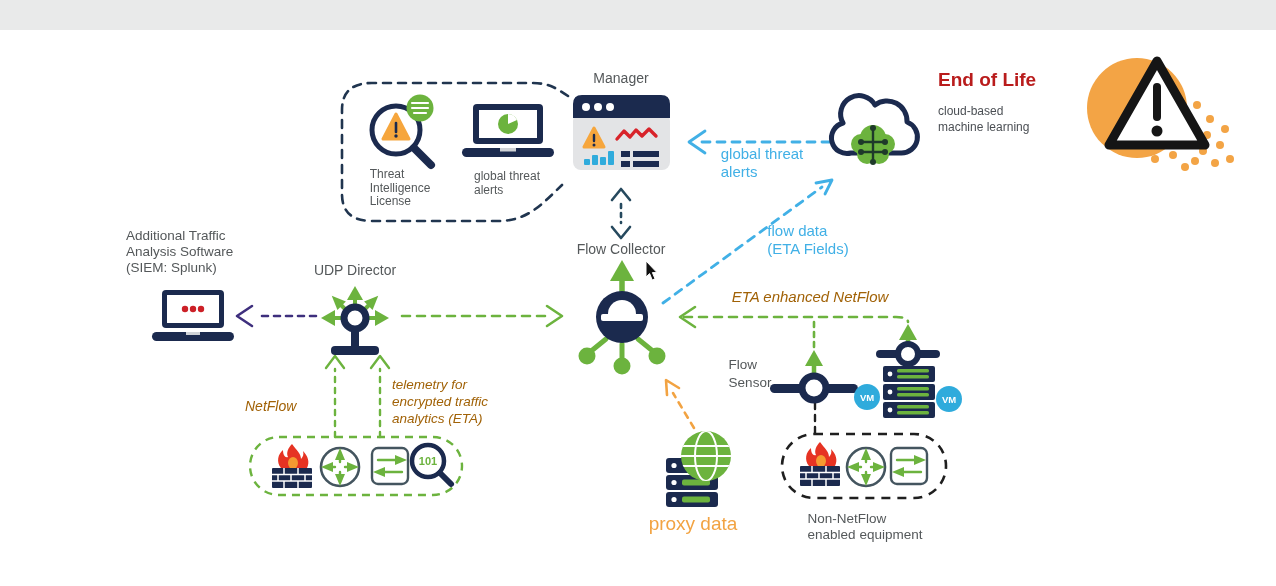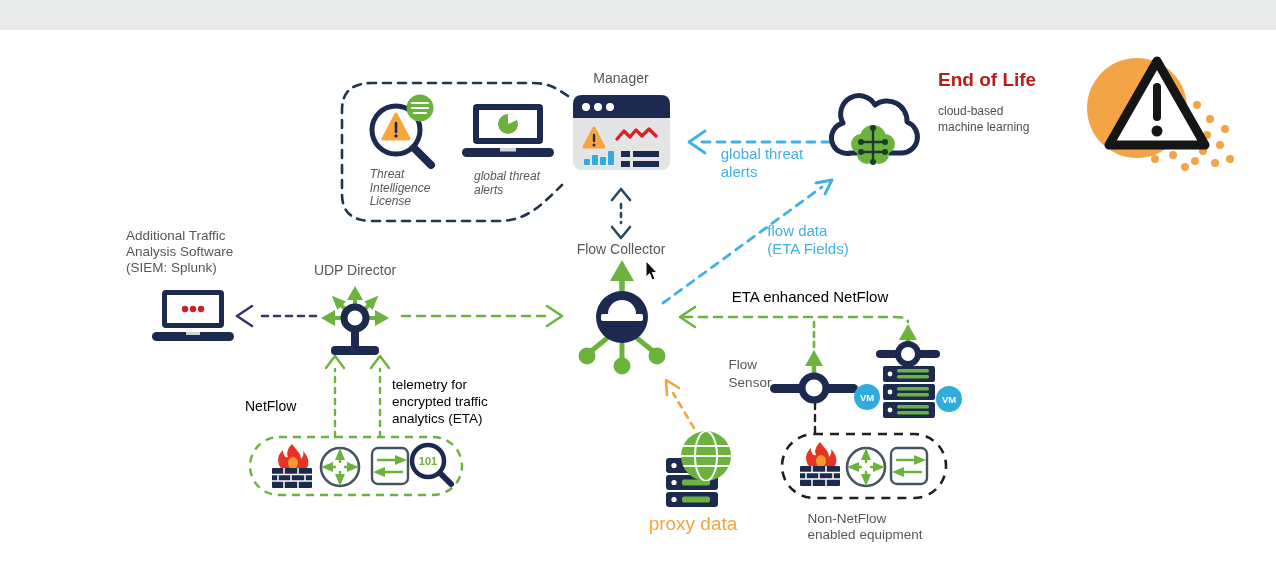--- a/index.html
+++ b/index.html
@@ -4,22 +4,22 @@
 <style>
   html,body{margin:0;padding:0;background:#fff;}
   .stage{position:relative;width:1276px;height:586px;background:#ffffff;overflow:hidden;
          font-family:"Liberation Sans",sans-serif;}
   .top-band{position:absolute;top:0;left:0;width:1276px;height:30px;background:#e9eaea;}
   .icon{position:absolute;}
   .icon svg{display:block;overflow:visible;}
   .overlay{position:absolute;left:0;top:0;}
   .lbl{position:absolute;color:#54585a;font-size:13.5px;line-height:16px;white-space:nowrap;}
   .lbl.center{transform:translateX(-50%);text-align:left;}
-  .lbl.small{font-size:12px;line-height:13.5px;font-style:italic;}
-  .lbl.green{color:#000000;}
+  .lbl.small{font-size:12px;line-height:13.5px;}
+  .lbl.green{color:#a16207;font-style:italic;}
   .lbl.blue{color:#41b0e6;}
   .lbl.orange{color:#f2a342;}
   .lbl.title{font-size:14px;}
   .lbl.eol{color:#b91c1c;font-weight:bold;font-size:19px;}
   .lbl.cloudtxt{font-size:12px;line-height:15.5px;color:#4b4f54;}
   .lbl.edge15{font-size:15px;line-height:18px;}
 </style>
 </head>
 <body>
 

